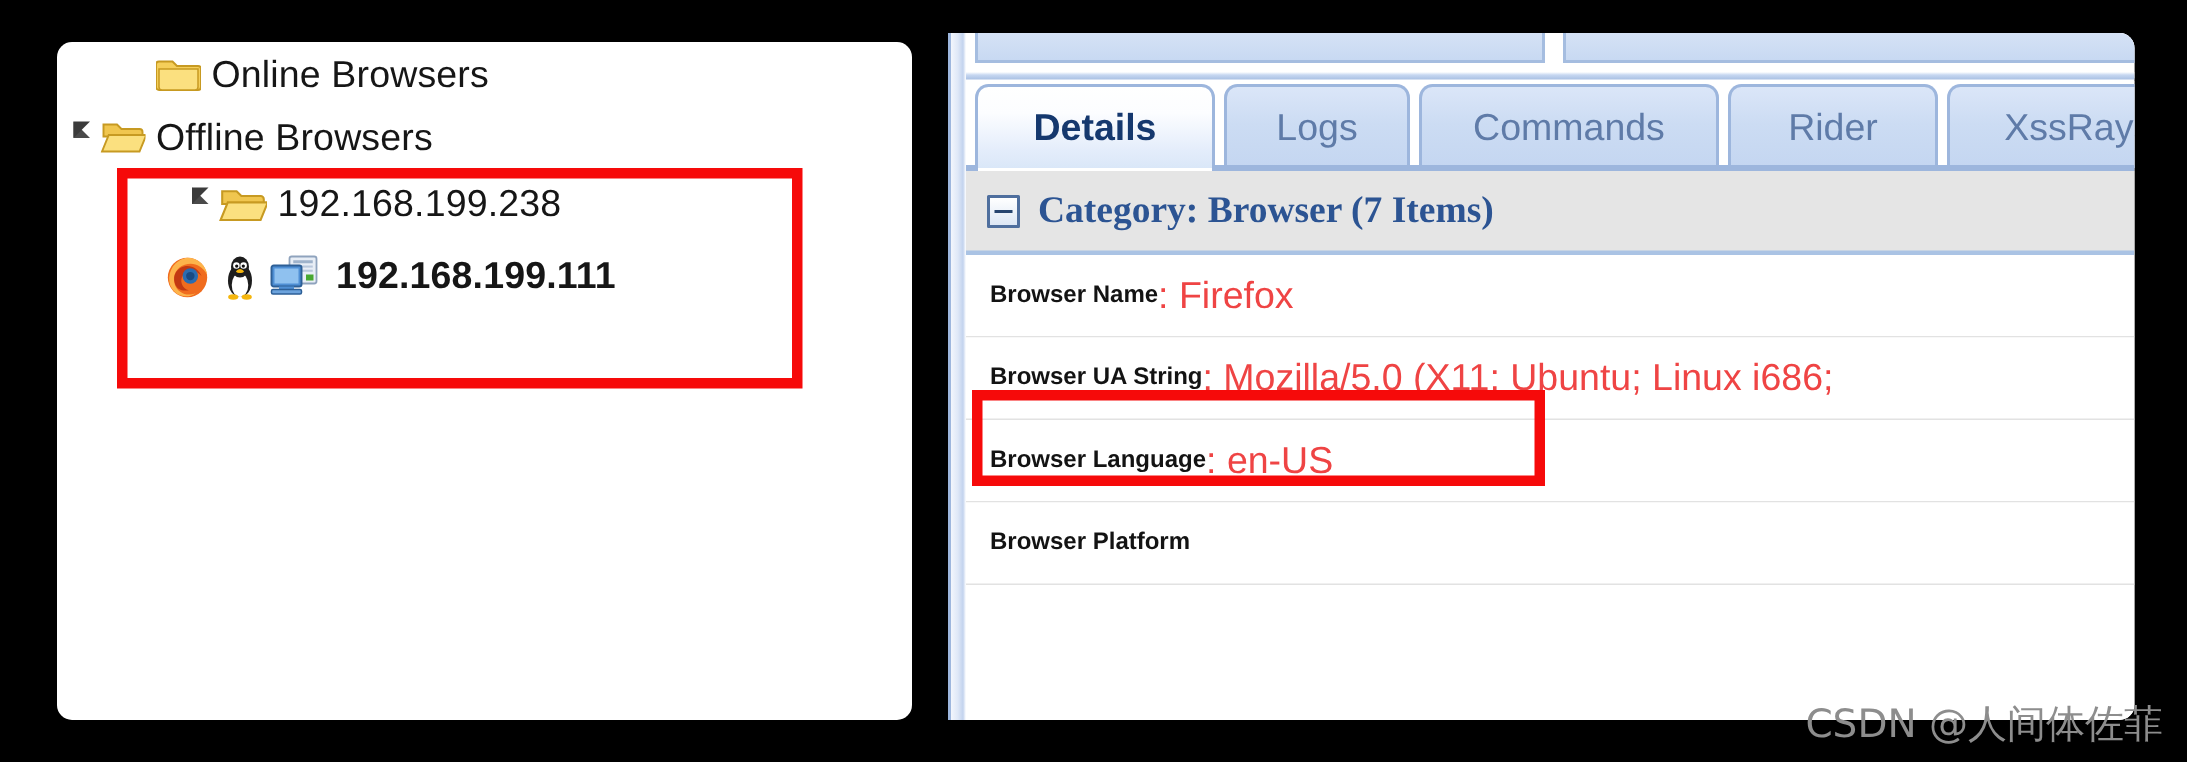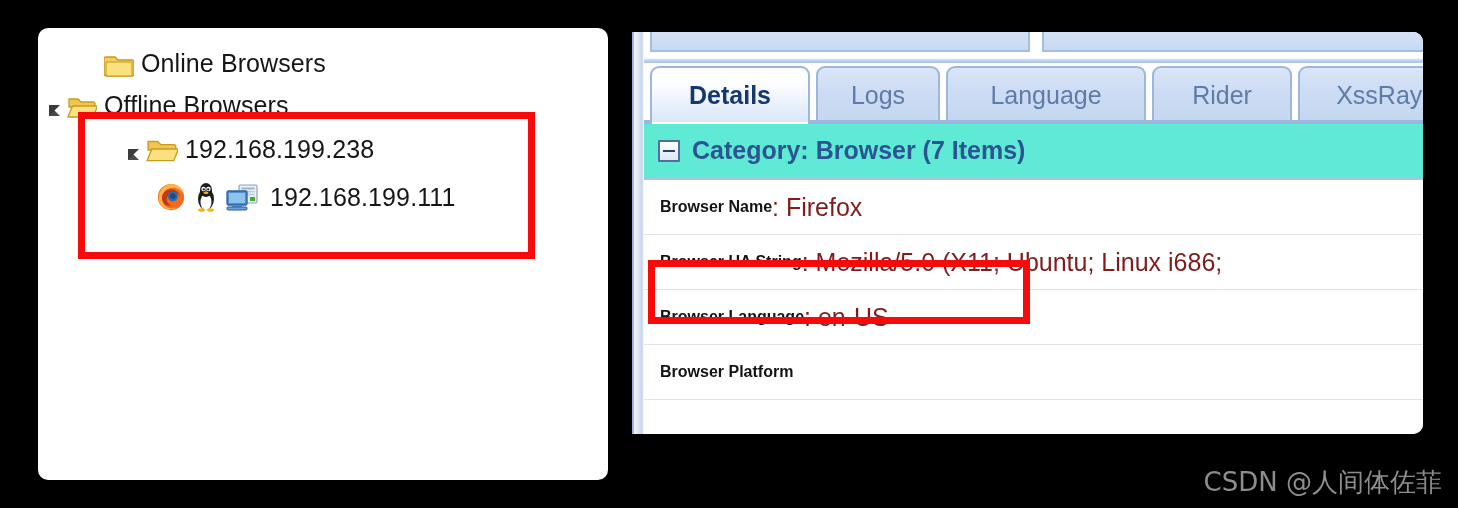--- a/index.html
+++ b/index.html
@@ -34,21 +34,21 @@
   }
   .tree-inner {
     position: absolute;
     left: 0; top: 0; right: 0; bottom: 0;
     padding-top: 8px;
   }
   .tree-row {
     position: relative;
     height: 42px;
     display: flex;
-    align-items: flex-end;
+    align-items: flex-start;
     font-size: 25px;
     color: #1c1c1c;
     white-space: nowrap;
   }
   .tree-row .label {
     font-size: 25px;
     letter-spacing: 0.1px;
     color: #161616;
   }
   .twisty {
@@ -90,25 +90,24 @@
 
   
   .folder-svg { display:block; }
 
   
   .detail-panel {
     position: absolute;
     left: 632px;
     top: 22px;
     width: 791px;
-    height: 402px;
+    height: 458px;
     background: #ffffff;
     border-radius: 0 10px 10px 0;
     overflow: hidden;
-    margin-top: 10px;
   }
   .panel-leftedge {
     position: absolute;
     left: 0; top: 0;
     width: 12px; height: 100%;
     background: linear-gradient(to right,#f3f6fc 0%, #dfe8f7 45%, #c3d3ee 80%, #ffffff 100%);
     border-left: 2px solid #9db6dd;
     box-sizing: border-box;
     z-index: 5;
   }
@@ -198,21 +197,22 @@
     background: #ffffff;
     overflow: hidden;
   }
   .cat-header {
     height: 56px;
     display: flex;
     align-items: center;
     padding-left: 14px;
     box-sizing: border-box;
     border-bottom: 3px solid #aac3e4;
-    background: #5eead4;
+    background: #e5e5e5;
+    font-family: Liberation Serif, serif;
   }
   .cat-toggle {
     width: 22px; height: 22px;
     box-sizing: border-box;
     border: 2px solid #4f6f9e;
     background: linear-gradient(to bottom,#ffffff,#dde7f5);
     position: relative;
     margin-right: 12px;
     flex: 0 0 auto;
     border-radius: 1px;
@@ -241,21 +241,21 @@
     background: #ffffff;
     overflow: hidden;
   }
   .detail-row .k {
     font-size: 16px;
     font-weight: bold;
     color: #131313;
   }
   .detail-row .v {
     font-size: 25px;
-    color: #7f1d1d;
+    color: #ef4444;
     margin-left: 0;
   }
 
   
   .redbox {
     position: absolute;
     border: 7px solid #f60a0a;
     box-sizing: border-box;
     pointer-events: none;
     z-index: 20;
@@ -309,21 +309,21 @@
         <span class="twisty expanded"></span>
         <span class="icon-box">
           <svg class="folder-svg" width="32" height="28" viewBox="0 0 30 26">
             <path d="M2 5 h9 l3 3 h12 a2 2 0 0 1 2 2 v3 h-26 z" fill="#f0c64f" stroke="#c79a22" stroke-width="1.3"></path>
             <path d="M1 23 l4.5 -11 h25 l-4.5 11 z" fill="#fbe07f" stroke="#c79a22" stroke-width="1.3"></path>
           </svg>
         </span>
         <span class="label">192.168.199.238</span>
       </div>
 
-      <div class="tree-row" style="padding-left:118px; margin-top:6px;">
+      <div class="tree-row" style="padding-left:72px; margin-top:6px;font-weight:bold;">
         <span class="icon-box">
           <svg width="30" height="30" viewBox="0 0 32 32">
             <circle cx="16" cy="16" r="14" fill="#f06c1e"></circle>
             <path d="M16 2 C23 2 29 7 30 14 C26 7 20 5 14 7 C8 9 5 15 7 21 C9 27 16 30 22 27 C17 31 9 30 5 24 C1 18 3 8 10 4 C12 3 14 2 16 2 Z" fill="#fdb44b"></path>
             <path d="M7 20 C5 14 9 9 14 8 C19 7 24 10 26 15 C22 10 16 10 13 14 C10 18 12 24 17 25 C12 26 8 24 7 20 Z" fill="#c23a12"></path>
             <circle cx="18" cy="15" r="5.5" fill="#2b6cb0"></circle>
             <circle cx="18" cy="15" r="3" fill="#1a4a82"></circle>
           </svg>
         </span>
         <span class="icon-box">
@@ -371,21 +371,21 @@
     <div class="cut-sep"></div>
 
     <div class="tab-row">
       <div class="tab active" style="left:6px;   width:160px;">
           <span>Details</span>
         </div>
       <div class="tab inactive" style="left:172px; width:124px;">
           <span>Logs</span>
         </div>
       <div class="tab inactive" style="left:302px; width:200px;">
-          <span>Language</span>
+          <span>Commands</span>
         </div>
       <div class="tab inactive" style="left:508px; width:140px;">
           <span>Rider</span>
         </div>
       <div class="tab inactive" style="left:654px; width:175px;">
           <span>XssRays</span>
         </div>
     </div>
     <div class="tab-underline">
       <div class="gap" style="left:8px; width:156px;"></div>

